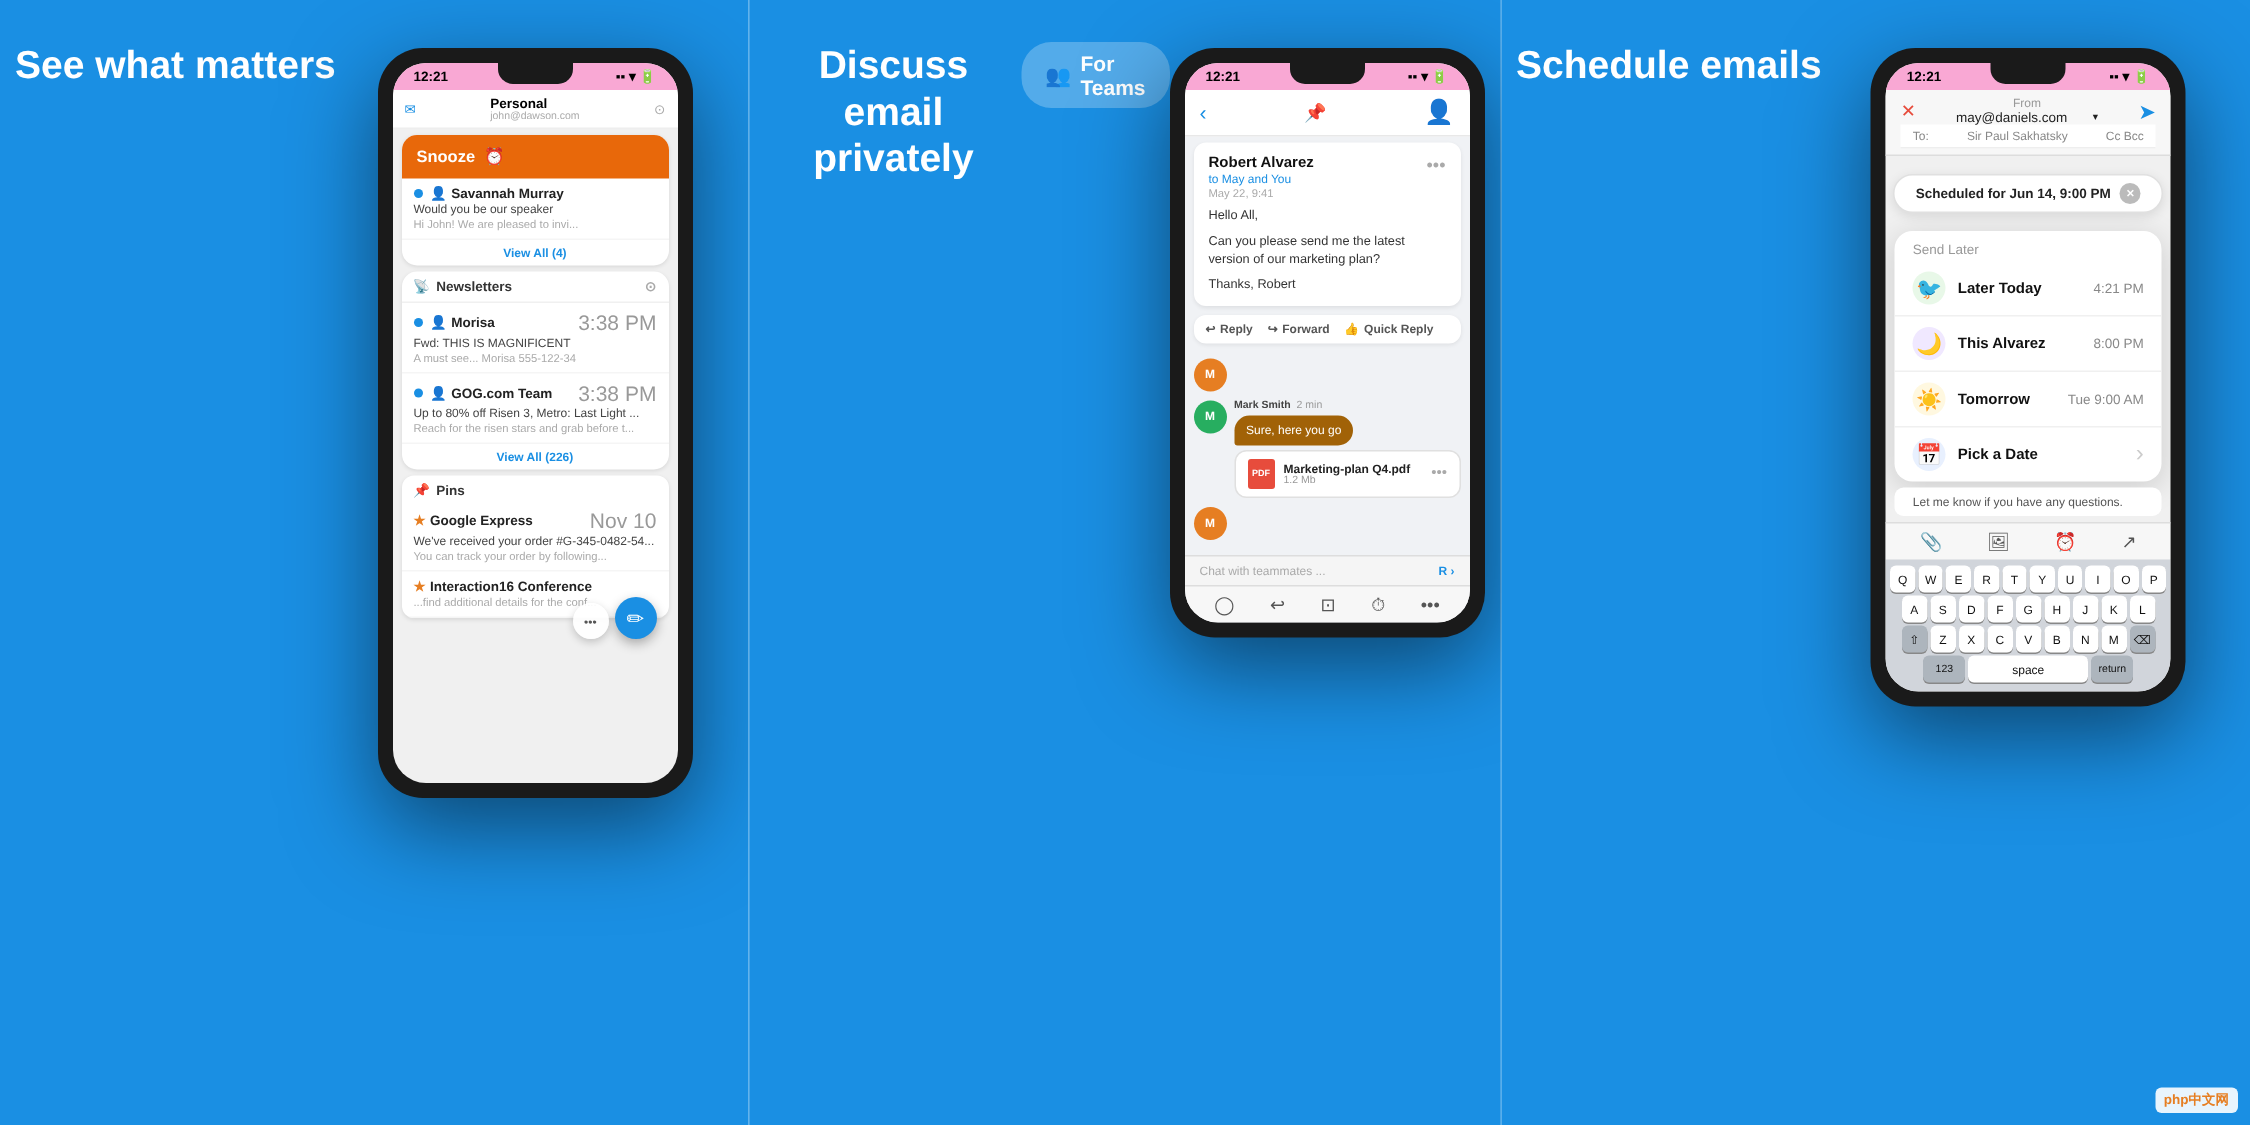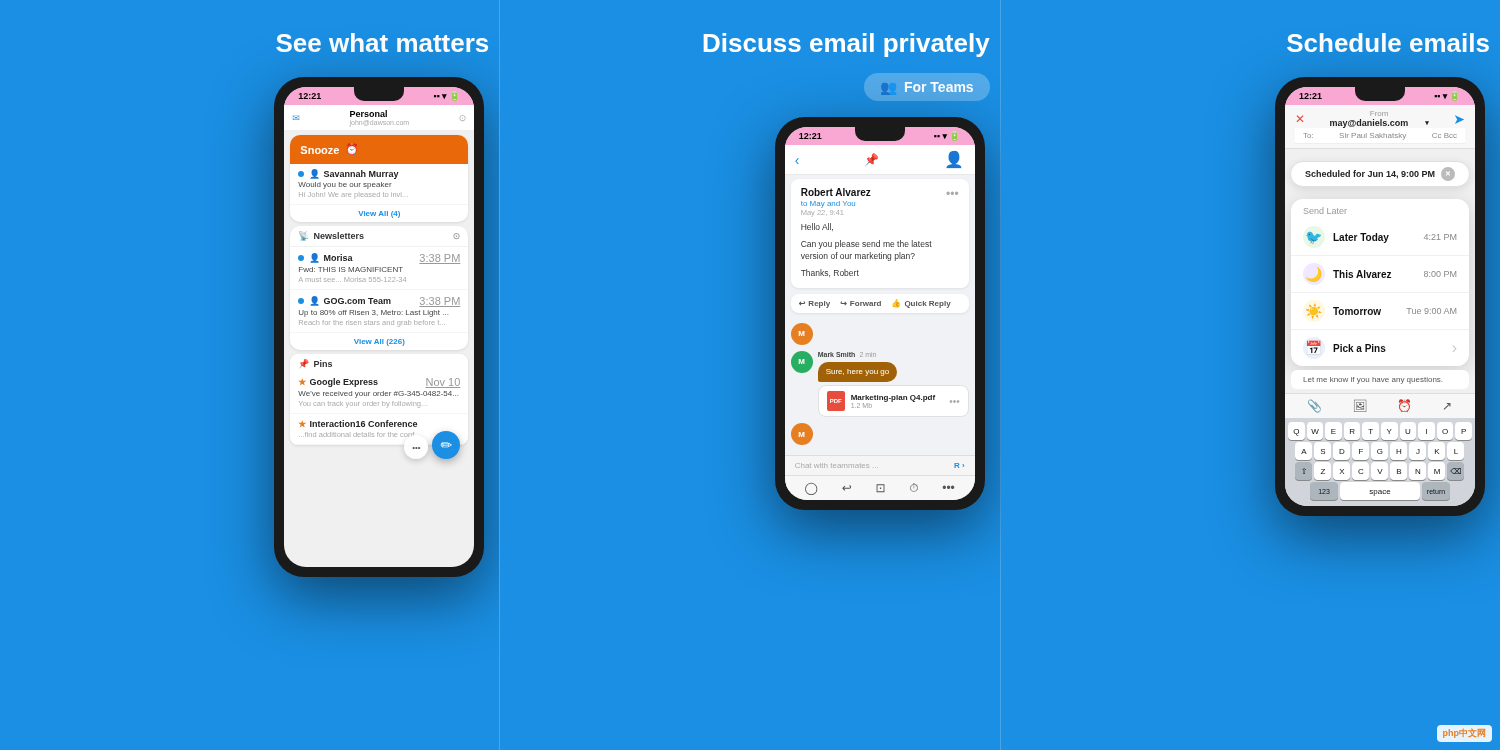--- a/index.html
+++ b/index.html
@@ -8,22 +8,22 @@
       height: 750px;
       overflow: hidden;
       font-family: -apple-system, BlinkMacSystemFont, 'Segoe UI', sans-serif;
       display: flex;
       background: #fff;
     }
 
     .panel {
       flex: 1;
       display: flex;
-      flex-direction: column;
-      align-items: flex-end;
+      flex-direction: row;
+      align-items: flex-start;
       padding: 28px 10px 5px;
       position: relative;
     }
     .panel-1 { background: #1a8fe3; }
     .panel-2 { background: #1a8fe3; border-left: 1px solid rgba(255,255,255,0.2); border-right: 1px solid rgba(255,255,255,0.2); }
     .panel-3 { background: #1a8fe3; }
 
     .panel-title {
       color: #fff;
       font-size: 26px;
@@ -138,23 +138,22 @@
     .email-sender {
       font-size: 9px;
       font-weight: 700;
       color: #222;
       display: flex;
       align-items: center;
       gap: 3px;
     }
 
     .email-time {
-      font-size: 11px;
+      font-size: 14px;
       color: #999;
-      text-decoration: underline;
     }
 
     .email-subject {
       font-size: 8px;
       color: #444;
       margin-top: 1px;
     }
 
     .email-preview {
       font-size: 7.5px;
@@ -353,21 +352,21 @@
     }
 
     .compose-from {
       font-size: 8px;
       color: #999;
       text-align: center;
     }
 
     .compose-email {
       font-size: 9px;
-      font-weight: 700;
+      font-weight: 400;
       color: #222;
       text-align: center;
       display: flex;
       align-items: center;
       justify-content: center;
       gap: 17px;
     }
 
     .compose-to-row {
       display: flex;
@@ -848,21 +847,21 @@
             <div class="send-option-left">
               <div class="send-option-icon" style="background:#fff8e0; color:#f39c12; font-size:14px;">☀️</div>
               <span class="send-option-label">Tomorrow</span>
             </div>
             <span class="send-option-time">Tue 9:00 AM</span>
           </div>
 
           <div class="send-option" style="border-bottom:none;">
             <div class="send-option-left">
               <div class="send-option-icon" style="background:#e8f0fe; color:#1a8fe3; font-size:14px;">📅</div>
-              <span class="send-option-label">Pick a Pins</span>
+              <span class="send-option-label">Pick a Date</span>
             </div>
             <span style="color:#ccc;">›</span>
           </div>
         </div>
 
         <div style="padding:5px 12px; background:#fff; margin:4px 6px; border-radius:6px; font-size:8px; color:#555;">
           <span>Let me know if you have any questions.</span>
         </div>
 
         <div class="compose-toolbar">

